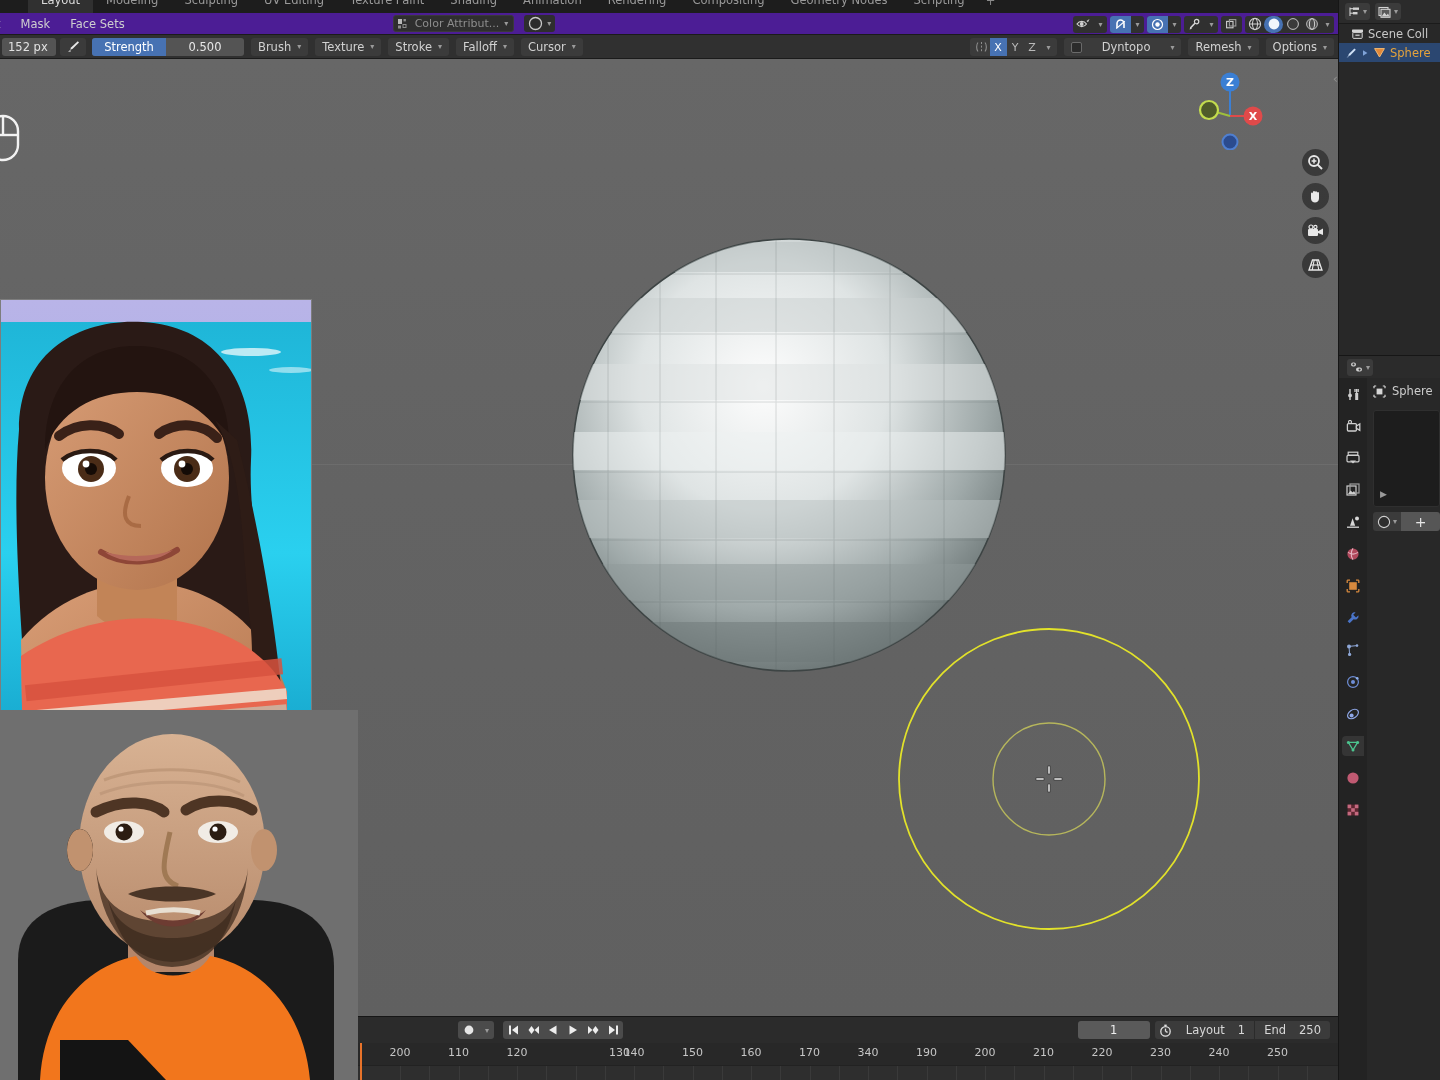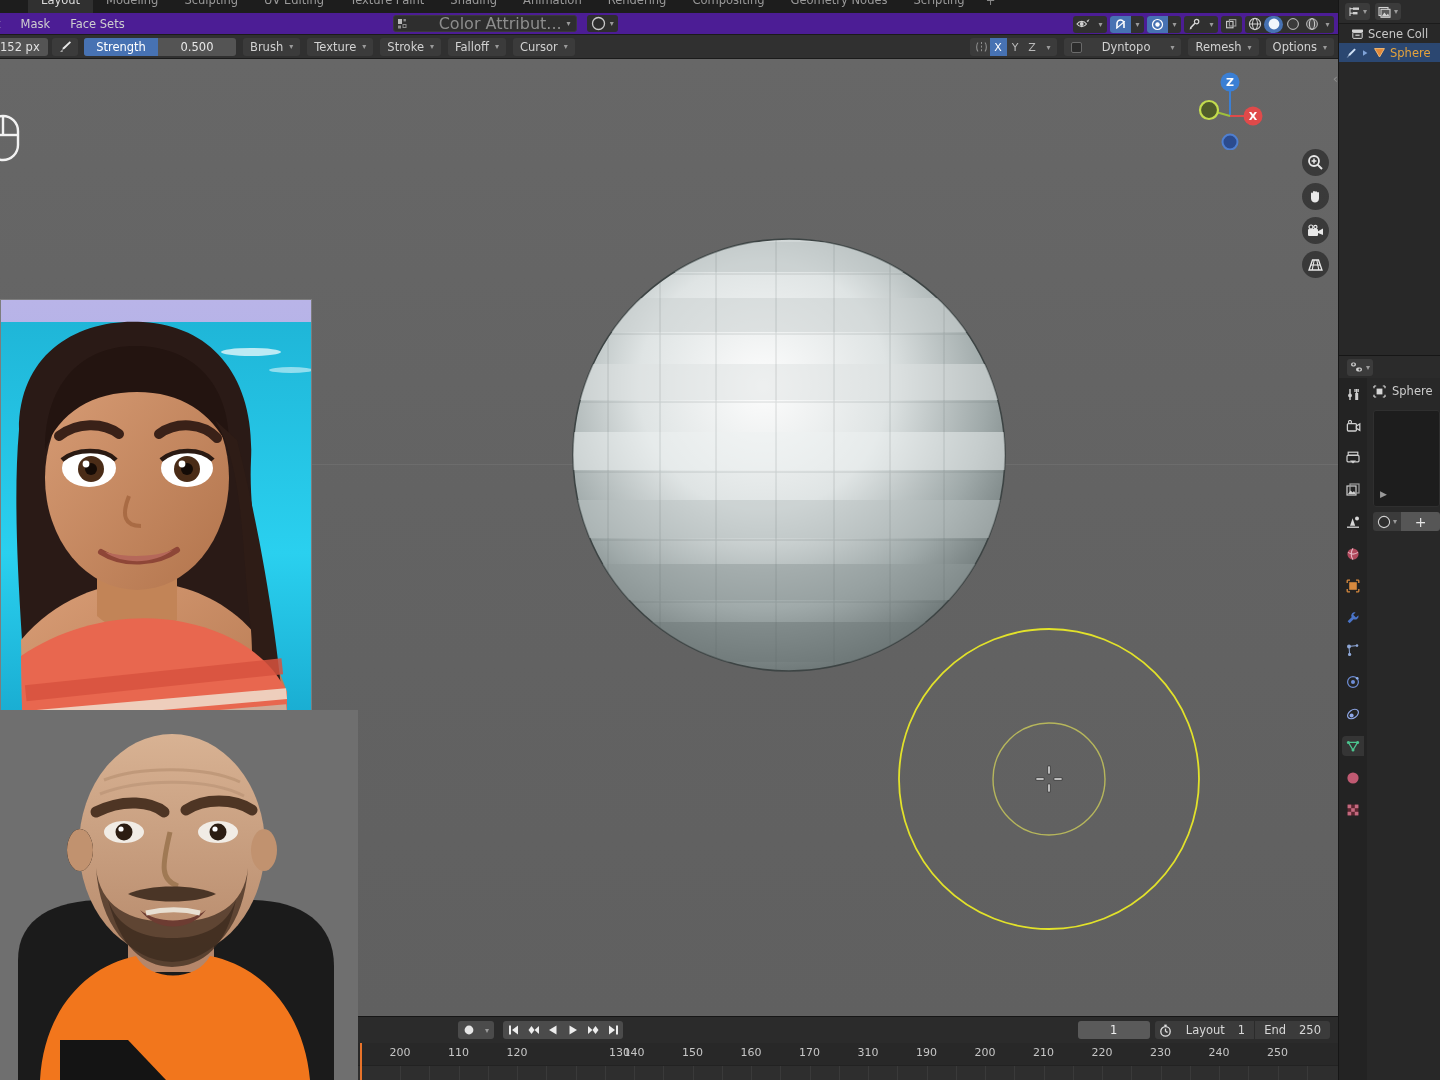--- a/index.html
+++ b/index.html
@@ -32,21 +32,21 @@
   }
   .hdr2 .menu {
     font-size: 11.5px; color: #cfcfcf; padding: 0 10px; line-height: 22px; white-space: nowrap;
   }
   .hdr2 .menu.clip { padding-left: 0; margin-left: -4px; }
   .attr-widget {
     display: flex; align-items: center; gap: 5px;
     background: #2e2e2e; border: 1px solid #3a3a3a; border-radius: 3px;
     height: 17px; padding: 0 5px 0 3px; margin-left: 258px;
   }
-  .attr-widget .lbl { font-size: 16px; color: #8d8d8d; margin-left: 24px; }
+  .attr-widget .lbl { font-size: 11px; color: #8d8d8d; }
   .mini-chev { font-size: 8px; color: #9a9a9a; }
   .shade-btn {
     display: flex; align-items: center; gap: 4px; margin-left: 10px;
     background: #2e2e2e; border-radius: 3px; height: 17px; padding: 0 4px;
   }
 
   
   .hdr2-right {
     position: absolute; right: 0; top: 0; height: 22px;
     display: flex; align-items: center; gap: 3px; padding-right: 4px;
@@ -60,21 +60,21 @@
   }
   .seg .ib.on { background: #4772b3; }
   .seg .chev { width: 13px; height: 17px; display: flex; align-items: center; justify-content: center; }
   .shade-seg .ib { width: 19px; }
   .shade-seg .ib.on { background: #4772b3; border-radius: 9px; }
 
   
   .hdr3 {
     position: absolute; left: 0; top: 35px; width: 1338px; height: 24px;
     background: #303030; border-bottom: 1px solid #1b1b1b;
-    display: flex; align-items: center; padding-left: 0;
+    display: flex; align-items: center; padding-left: 8px;
   }
   .fld {
     height: 18px; background: #545454; border-radius: 3px;
     display: flex; align-items: center; justify-content: center;
     font-size: 11.5px; color: #e2e2e2;
   }
   .px-fld { width: 54px; margin-left: -6px; justify-content: flex-start; padding-left: 6px; }
   .brush-ico { width: 26px; height: 18px; display: flex; align-items: center; justify-content: center; margin-left: 4px; background: #3b3b3b; border-radius: 3px; }
   .strength-grp {
     display: flex; height: 18px; margin-left: 6px; border-radius: 3px; overflow: hidden;
@@ -721,21 +721,21 @@
 
     <div class="tl-ruler" id="tl-ruler">
         <div class="tl-tick" style="left: 42px;">200</div>
         <div class="tl-tick" style="left: 100.5px;">110</div>
         <div class="tl-tick" style="left: 159px;">120</div>
         <div class="tl-tick" style="left: 217.5px; margin-left: 44px;">130</div>
         <div class="tl-tick" style="left: 276px;">140</div>
         <div class="tl-tick" style="left: 334.5px;">150</div>
         <div class="tl-tick" style="left: 393px;">160</div>
         <div class="tl-tick" style="left: 451.5px;">170</div>
-        <div class="tl-tick" style="left: 510px;">310</div>
+        <div class="tl-tick" style="left: 510px;">340</div>
         <div class="tl-tick" style="left: 568.5px;">190</div>
         <div class="tl-tick" style="left: 627px;">200</div>
         <div class="tl-tick" style="left: 685.5px;">210</div>
         <div class="tl-tick" style="left: 744px;">220</div>
         <div class="tl-tick" style="left: 802.5px;">230</div>
         <div class="tl-tick" style="left: 861px;">240</div>
         <div class="tl-tick" style="left: 919.5px;">250</div>
       </div>
     <div class="tl-track" id="tl-track">
         <div class="tl-gl" style="left: 42px;"></div>

